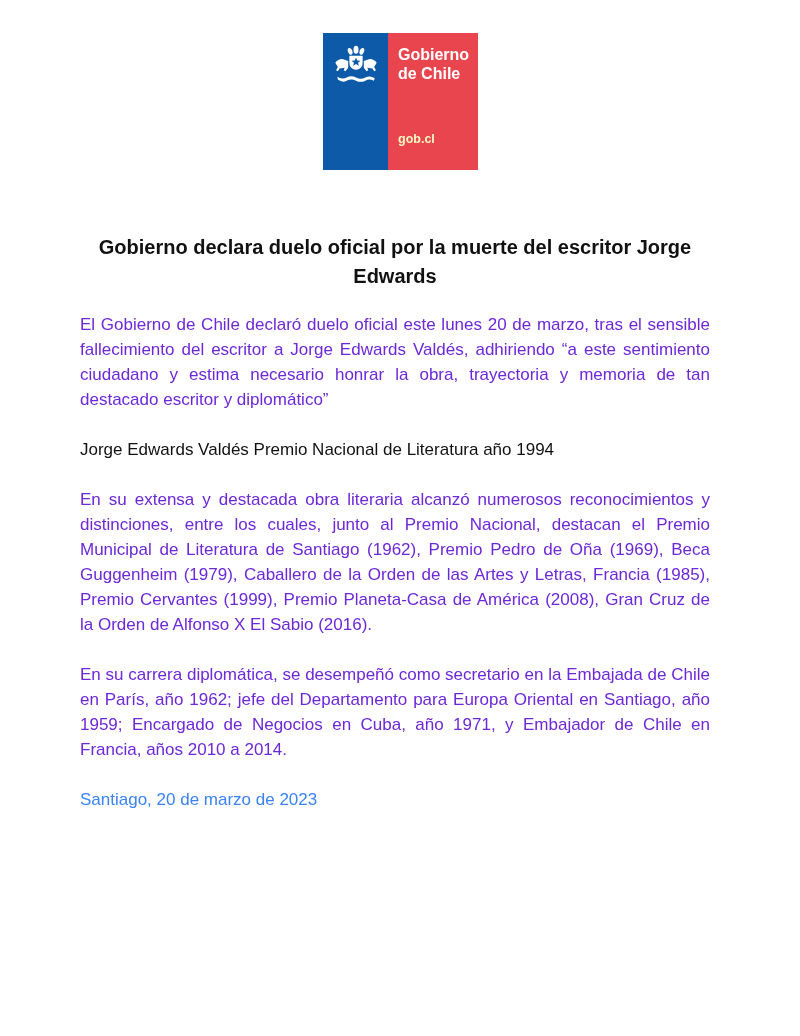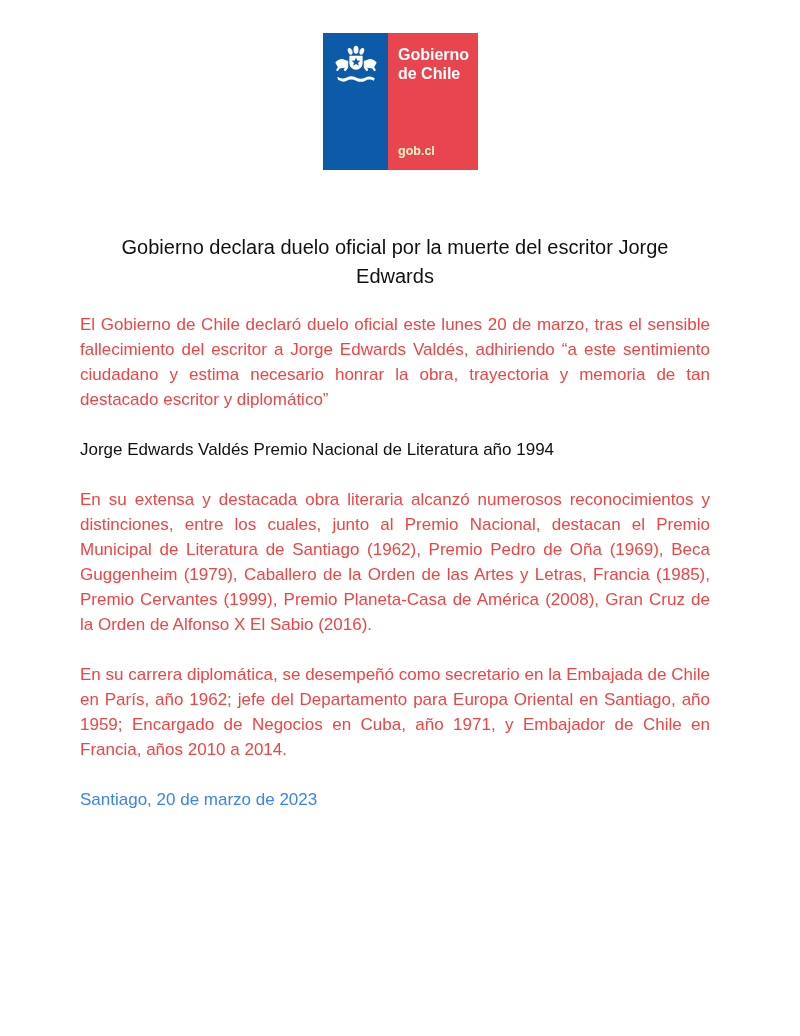--- a/index.html
+++ b/index.html
@@ -36,21 +36,21 @@
     align-items: flex-start;
     padding-top: 11px;
   }
   .logo-red {
     width: 90px;
     height: 100%;
     background: #e9454e;
     display: flex;
     flex-direction: column;
     justify-content: space-between;
-    padding: 12px 8px 12px 10px;
+    padding: 12px 8px 24px 10px;
     gap: 24px;
   }
   .logo-org {
     color: #ffffff;
     font-weight: bold;
     font-size: 16px;
     line-height: 19px;
     letter-spacing: 0;
   }
   .logo-domain {
@@ -62,31 +62,31 @@
   
   .content {
     position: absolute;
     top: 233px;
     left: 80px;
     width: 630px;
   }
   .title {
     font-size: 20px;
     line-height: 29px;
-    font-weight: normal;
+    font-weight: bold;
     text-align: center;
     margin: 0 0 21px 0;
     color: #111111;
   }
   .content p.body-par {
     font-size: 17px;
     line-height: 25px;
     text-align: justify;
     margin: 0 0 25px 0;
-    color: #ef4444;
+    color: #6d28d9;
   }
   .subheading {
     font-size: 17px;
     line-height: 25px;
     font-weight: normal;
     margin: 0 0 25px 0;
     color: #111111;
   }
   .dateline {
     font-size: 17px;

